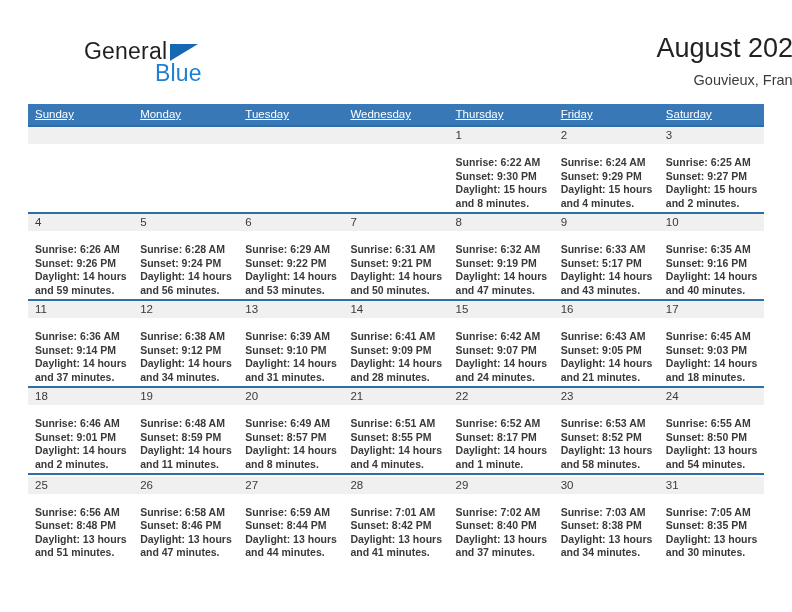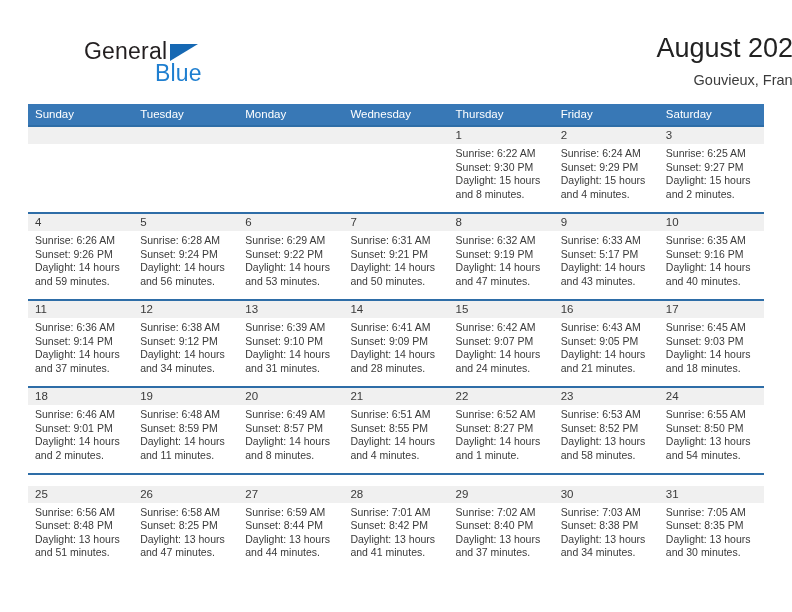--- a/index.html
+++ b/index.html
@@ -99,20 +99,21 @@
   }
   .weekday {
     flex: 1 1 0;
     color: #ffffff;
     font-size: 11.5px;
     line-height: 21px;
     padding-left: 7px;
     box-sizing: border-box;
     white-space: nowrap;
     overflow: hidden;
+    text-decoration: underline;
   }
   .week {
     display: flex;
     border-top: 2px solid #2e6da7;
     height: 87px;
     box-sizing: border-box;
   }
   .week:last-child {
     border-bottom: 0;
     align-items: flex-end;
@@ -136,21 +137,22 @@
     box-sizing: border-box;
   }
   .daynum {
     font-size: 11.5px;
     color: #3a3a3a;
     line-height: 17px;
     padding-left: 7px;
     display: block;
   }
   .daybody {
-    padding: 3px 6px 0 7px;
+    padding: 12px 6px 0 7px;
+    font-weight: bold;
   }
   .dayline {
     font-size: 10.5px;
     line-height: 13.6px;
     color: #3a3a3a;
     white-space: nowrap;
   }
 </style>
 </head>
 <body>
@@ -169,22 +171,22 @@
       <div class="cal-title">August 2024</div>
       <div class="cal-subtitle">Gouvieux, France</div>
     </div>
 
   </div>
 
   <div class="calendar">
 
     <div class="weekdays">
       <div class="weekday">Sunday</div>
+      <div class="weekday">Monday</div>
       <div class="weekday">Tuesday</div>
-      <div class="weekday">Monday</div>
       <div class="weekday">Wednesday</div>
       <div class="weekday">Thursday</div>
       <div class="weekday">Friday</div>
       <div class="weekday">Saturday</div>
     </div>
 
     <div class="week">
       <div class="day empty">
         <div class="daynum-band">
             <span class="daynum"></span>
@@ -468,21 +470,21 @@
           <div class="dayline">Daylight: 14 hours</div>
           <div class="dayline">and 4 minutes.</div>
         </div>
       </div>
       <div class="day filled">
         <div class="daynum-band">
             <span class="daynum">22</span>
           </div>
         <div class="daybody">
           <div class="dayline">Sunrise: 6:52 AM</div>
-          <div class="dayline">Sunset: 8:27 PM</div>
+          <div class="dayline">Sunset: 8:17 PM</div>
           <div class="dayline">Daylight: 14 hours</div>
           <div class="dayline">and 1 minute.</div>
         </div>
       </div>
       <div class="day filled">
         <div class="daynum-band">
             <span class="daynum">23</span>
           </div>
         <div class="daybody">
           <div class="dayline">Sunrise: 6:53 AM</div>
@@ -515,21 +517,21 @@
           <div class="dayline">Daylight: 13 hours</div>
           <div class="dayline">and 51 minutes.</div>
         </div>
       </div>
       <div class="day filled">
         <div class="daynum-band">
             <span class="daynum">26</span>
           </div>
         <div class="daybody">
           <div class="dayline">Sunrise: 6:58 AM</div>
-          <div class="dayline">Sunset: 8:25 PM</div>
+          <div class="dayline">Sunset: 8:46 PM</div>
           <div class="dayline">Daylight: 13 hours</div>
           <div class="dayline">and 47 minutes.</div>
         </div>
       </div>
       <div class="day filled">
         <div class="daynum-band">
             <span class="daynum">27</span>
           </div>
         <div class="daybody">
           <div class="dayline">Sunrise: 6:59 AM</div>

